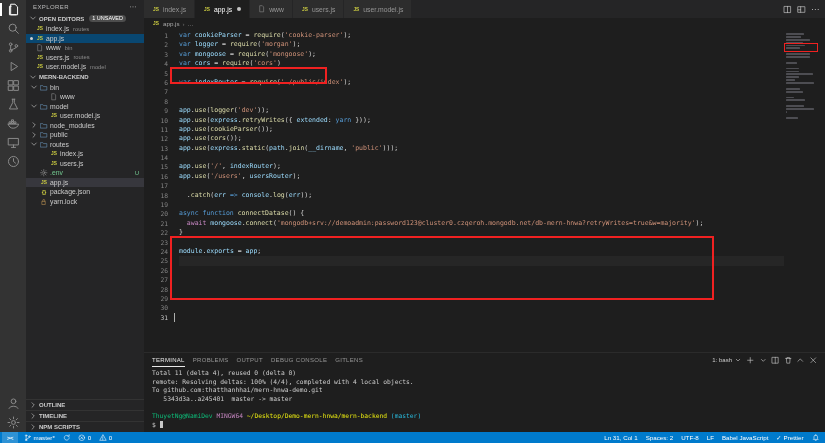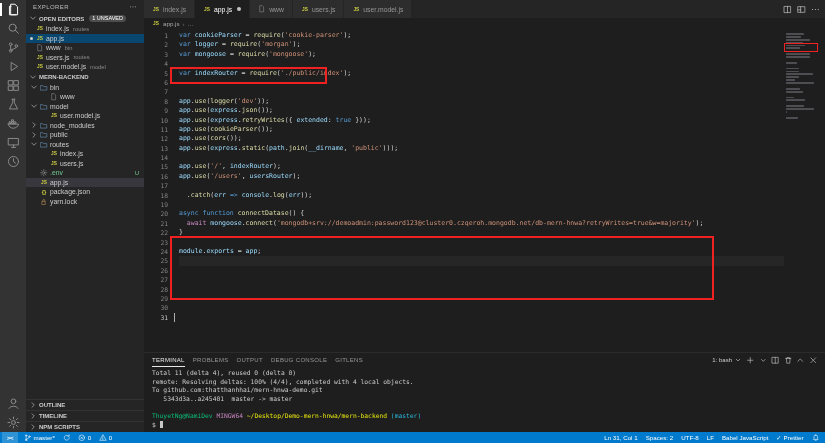--- a/index.html
+++ b/index.html
@@ -459,27 +459,27 @@
             <div class="gl">27</div>
             <div class="gl">28</div>
             <div class="gl">29</div>
             <div class="gl">30</div>
             <div class="gl cur">31</div>
           </div>
         <div class="code" id="code">
             <div class="cl"><span class="tk-k">var </span><span class="tk-v">cookieParser</span><span class="tk-p"> = </span><span class="tk-f">require</span><span class="tk-p">(</span><span class="tk-s">'cookie-parser'</span><span class="tk-p">);</span></div>
             <div class="cl"><span class="tk-k">var </span><span class="tk-v">logger</span><span class="tk-p"> = </span><span class="tk-f">require</span><span class="tk-p">(</span><span class="tk-s">'morgan'</span><span class="tk-p">);</span></div>
             <div class="cl"><span class="tk-k">var </span><span class="tk-v">mongoose</span><span class="tk-p"> = </span><span class="tk-f">require</span><span class="tk-p">(</span><span class="tk-s">'mongoose'</span><span class="tk-p">);</span></div>
+            <div class="cl"><span class="tk-k">var </span><span class="tk-v">cors</span><span class="tk-p"> = </span><span class="tk-f">require</span><span class="tk-p">(</span><span class="tk-s">'cors'</span><span class="tk-p">)</span></div>
             <div class="cl"></div>
             <div class="cl"><span class="tk-k">var </span><span class="tk-v">indexRouter</span><span class="tk-p"> = </span><span class="tk-f">require</span><span class="tk-p">(</span><span class="tk-s">'./public/index'</span><span class="tk-p">);</span></div>
             <div class="cl"></div>
             <div class="cl"></div>
             <div class="cl"><span class="tk-v">app</span><span class="tk-p">.</span><span class="tk-f">use</span><span class="tk-p">(</span><span class="tk-f">logger</span><span class="tk-p">(</span><span class="tk-s">'dev'</span><span class="tk-p">));</span></div>
-            <div class="cl"><span class="tk-v">app</span><span class="tk-p">.</span><span class="tk-f">use</span><span class="tk-p">(</span><span class="tk-v">express</span><span class="tk-p">.</span><span class="tk-f">json</span><span class="tk-p">());</span></div>
-            <div class="cl"><span class="tk-v">app</span><span class="tk-p">.</span><span class="tk-f">use</span><span class="tk-p">(</span><span class="tk-v">express</span><span class="tk-p">.</span><span class="tk-f">retryWrites</span><span class="tk-p">({ </span><span class="tk-v">extended</span><span class="tk-p">: </span><span class="tk-k">true</span><span class="tk-p"> }));</span></div>
+            <div class="cl"><span class="tk-v">app</span><span class="tk-p">.</span><span class="tk-f">use</span><span class="tk-p">(</span><span class="tk-v">express</span><span class="tk-p">.</span><span class="tk-f">retryWrites</span><span class="tk-p">({ </span><span class="tk-v">extended</span><span class="tk-p">: </span><span class="tk-k">yarn</span><span class="tk-p"> }));</span></div>
             <div class="cl"><span class="tk-v">app</span><span class="tk-p">.</span><span class="tk-f">use</span><span class="tk-p">(</span><span class="tk-f">cookieParser</span><span class="tk-p">());</span></div>
             <div class="cl"><span class="tk-v">app</span><span class="tk-p">.</span><span class="tk-f">use</span><span class="tk-p">(</span><span class="tk-f">cors</span><span class="tk-p">());</span></div>
             <div class="cl"><span class="tk-v">app</span><span class="tk-p">.</span><span class="tk-f">use</span><span class="tk-p">(</span><span class="tk-v">express</span><span class="tk-p">.</span><span class="tk-f">static</span><span class="tk-p">(</span><span class="tk-v">path</span><span class="tk-p">.</span><span class="tk-f">join</span><span class="tk-p">(</span><span class="tk-v">__dirname</span><span class="tk-p">, </span><span class="tk-s">'public'</span><span class="tk-p">)));</span></div>
             <div class="cl"></div>
             <div class="cl"><span class="tk-v">app</span><span class="tk-p">.</span><span class="tk-f">use</span><span class="tk-p">(</span><span class="tk-s">'/'</span><span class="tk-p">, </span><span class="tk-v">indexRouter</span><span class="tk-p">);</span></div>
             <div class="cl"><span class="tk-v">app</span><span class="tk-p">.</span><span class="tk-f">use</span><span class="tk-p">(</span><span class="tk-s">'/users'</span><span class="tk-p">, </span><span class="tk-v">usersRouter</span><span class="tk-p">);</span></div>
             <div class="cl"></div>
             <div class="cl"><span class="tk-p">  .</span><span class="tk-f">catch</span><span class="tk-p">(</span><span class="tk-v">err</span><span class="tk-p"> </span><span class="tk-k">=&gt;</span><span class="tk-p"> </span><span class="tk-v">console</span><span class="tk-p">.</span><span class="tk-f">log</span><span class="tk-p">(</span><span class="tk-v">err</span><span class="tk-p">));</span></div>
             <div class="cl"></div>
             <div class="cl"><span class="tk-k">async function </span><span class="tk-f">connectDatase</span><span class="tk-p">() {</span></div>

